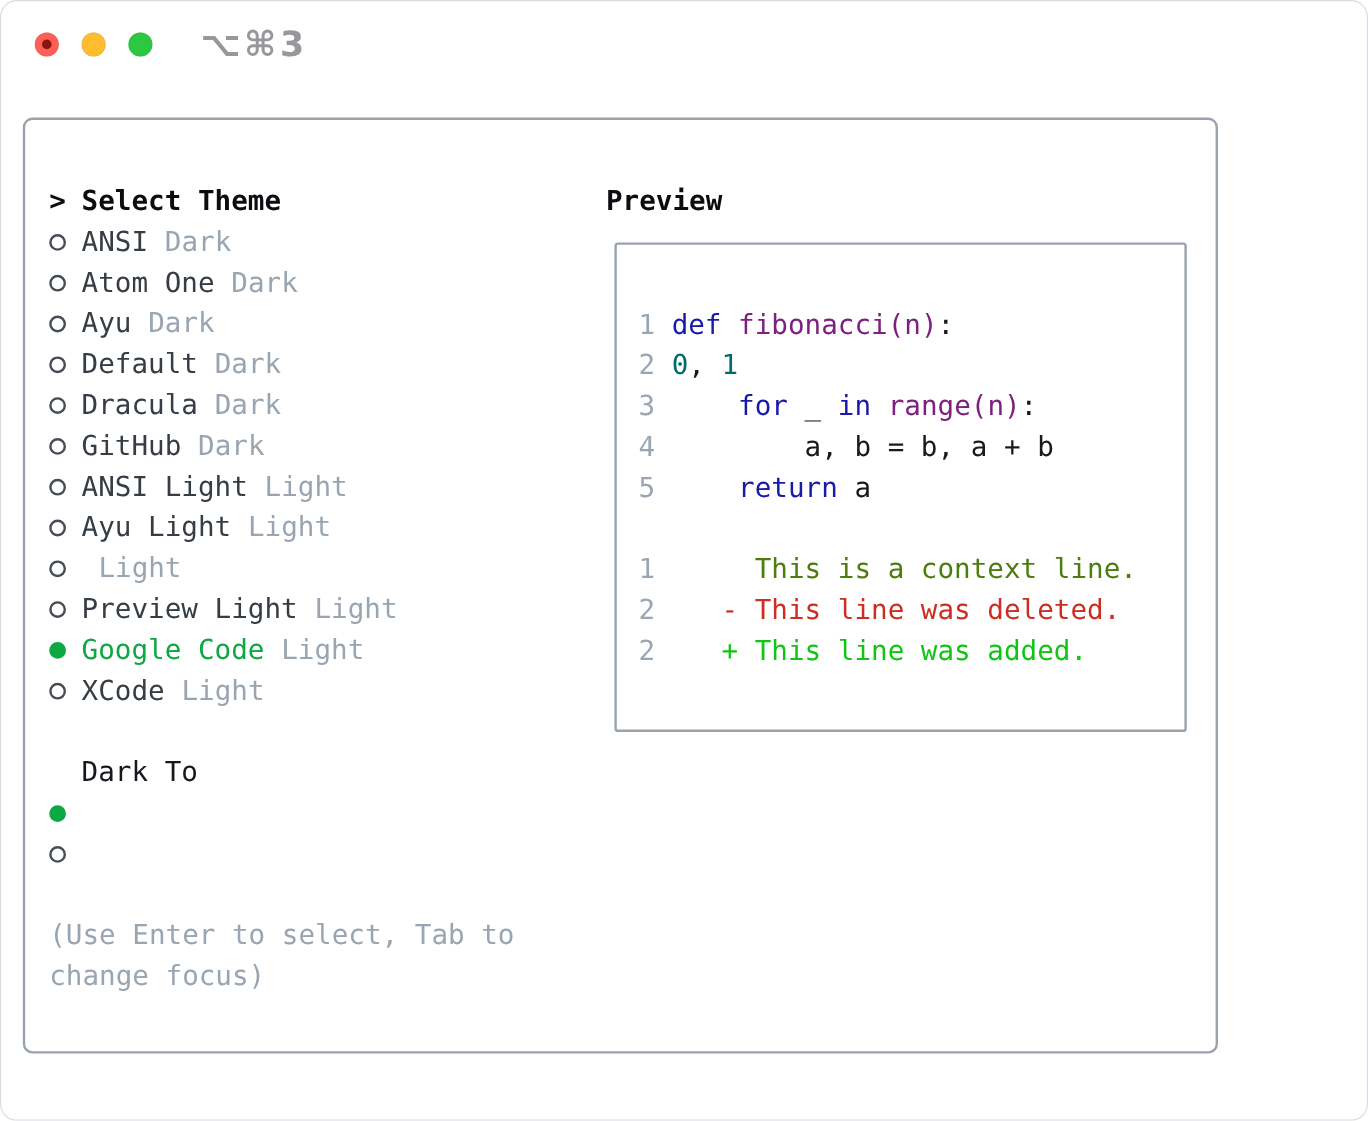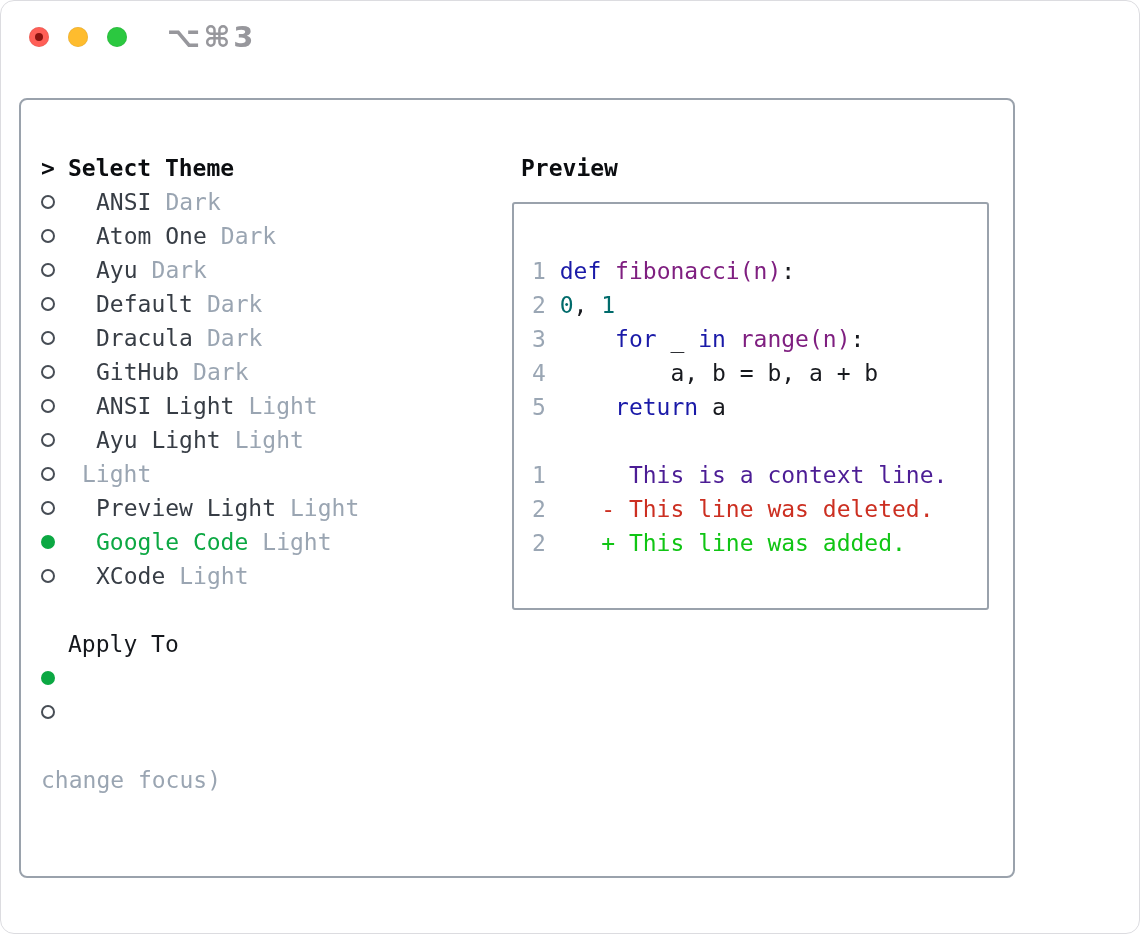--- a/index.html
+++ b/index.html
@@ -22,29 +22,29 @@
     position:absolute;left:18px;top:97px;width:996px;height:780px;box-sizing:border-box;
     border:2px solid #9aa2ac;border-radius:8px;background:#ffffff;
   }
   .left-col{position:absolute;left:20px;top:51px;font-size:23px;line-height:34px;}
   .row{display:flex;height:34px;align-items:center;white-space:pre;}
   .slot{flex:0 0 27px;display:flex;align-items:center;}
   .caret{font-weight:bold;color:#0b0d10;}
   .hdr-label{font-weight:bold;color:#0b0d10;}
   .ring{width:14px;height:14px;box-sizing:border-box;border:2px solid #474d55;border-radius:50%;}
   .ring.filled{border-color:var(--green);background:var(--green);}
-  .t-name{color:#373d45;margin-left:28px;}
+  .t-name{color:#373d45;}
   .t-name.sel{color:var(--green);}
   .t-tag{color:var(--muted);margin-left:14px;}
   .apply-label{color:#15181d;}
   .apply-label.sel{color:var(--green);}
   .help{color:var(--muted);}
   
   .preview-label{
-    position:absolute;left:500px;top:51px;height:34px;line-height:34px;
+    position:absolute;left:484px;top:51px;height:34px;line-height:34px;
     font-size:23px;font-weight:bold;color:#0b0d10;
   }
   .preview-box{
     position:absolute;left:491px;top:102px;width:477px;height:408px;box-sizing:border-box;
     border:2px solid #9aa2ac;border-radius:3px;background:#ffffff;
     padding:50px 0 0 18px;font-size:23px;line-height:34px;overflow:hidden;
   }
   .code-line{display:flex;height:34px;align-items:center;white-space:pre;}
   .lnum{flex:0 0 2ch;color:var(--linenum);}
 </style>
@@ -82,43 +82,44 @@
           <div class="row"><span class="slot"><span class="ring"></span></span><span class="t-tag">Light</span></div>
           <div class="row"><span class="slot"><span class="ring"></span></span><span class="t-name">Preview Light</span><span class="t-tag">Light</span></div>
           <div class="row"><span class="slot"><span class="ring filled"></span></span><span class="t-name sel">Google Code</span><span class="t-tag">Light</span></div>
           <div class="row"><span class="slot"><span class="ring"></span></span><span class="t-name">XCode</span><span class="t-tag">Light</span></div>
         </div>
 
       <div class="row"></div>
 
       <div class="row">
         <span class="slot"></span>
-        <span class="apply-label">Apply To</span>
+        <span class="apply-label">Dark To</span>
       </div>
 
       <div id="apply-list">
           <div class="row"><span class="slot"><span class="ring filled"></span></span></div>
           <div class="row"><span class="slot"><span class="ring"></span></span></div>
         </div>
 
       <div class="row"></div>
 
+      <div class="row help">(Use Enter to select, Tab to</div>
       <div class="row help">change focus)</div>
     </div>
 
     <div class="preview-label">Preview</div>
 
     <div class="preview-box">
       <div id="code-area">
           <div class="code-line"><span class="lnum">1</span><span style="color: rgb(26, 26, 168);">def</span><span style="color: rgb(23, 25, 30);"> </span><span style="color: rgb(127, 31, 128);">fibonacci(n)</span><span style="color: rgb(23, 25, 30);">:</span></div>
           <div class="code-line"><span class="lnum">2</span><span style="color: rgb(0, 107, 107);">0</span><span style="color: rgb(23, 25, 30);">, </span><span style="color: rgb(0, 107, 107);">1</span></div>
           <div class="code-line"><span class="lnum">3</span><span style="color: rgb(23, 25, 30);">    </span><span style="color: rgb(26, 26, 168);">for</span><span style="color: rgb(23, 25, 30);"> _ </span><span style="color: rgb(26, 26, 168);">in</span><span style="color: rgb(23, 25, 30);"> </span><span style="color: rgb(127, 31, 128);">range(n)</span><span style="color: rgb(23, 25, 30);">:</span></div>
           <div class="code-line"><span class="lnum">4</span><span style="color: rgb(23, 25, 30);">        a, b = b, a + b</span></div>
           <div class="code-line"><span class="lnum">5</span><span style="color: rgb(23, 25, 30);">    </span><span style="color: rgb(26, 26, 168);">return</span><span style="color: rgb(23, 25, 30);"> a</span></div>
           <div class="code-line"><span class="lnum"></span></div>
-          <div class="code-line"><span class="lnum">1</span><span style="color: #4c1d95;">     This is a context line.</span></div>
+          <div class="code-line"><span class="lnum">1</span><span style="color: #4d7c0f;">     This is a context line.</span></div>
           <div class="code-line"><span class="lnum">2</span><span style="color: rgb(204, 47, 33);">   - This line was deleted.</span></div>
           <div class="code-line"><span class="lnum">2</span><span style="color: rgb(16, 197, 20);">   + This line was added.</span></div>
         </div>
     </div>
 
   </div>
 </div>
 
 </body></html>

